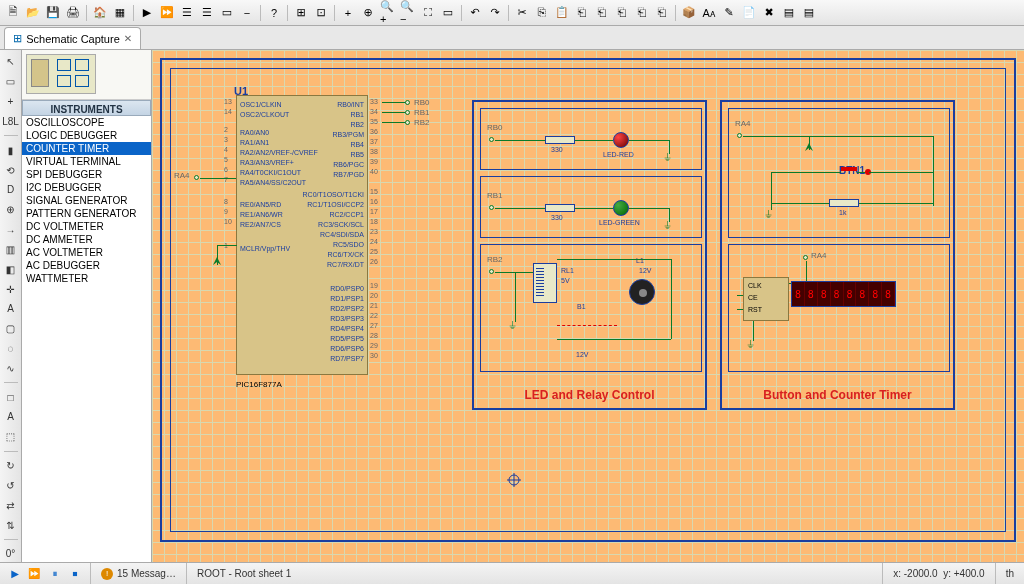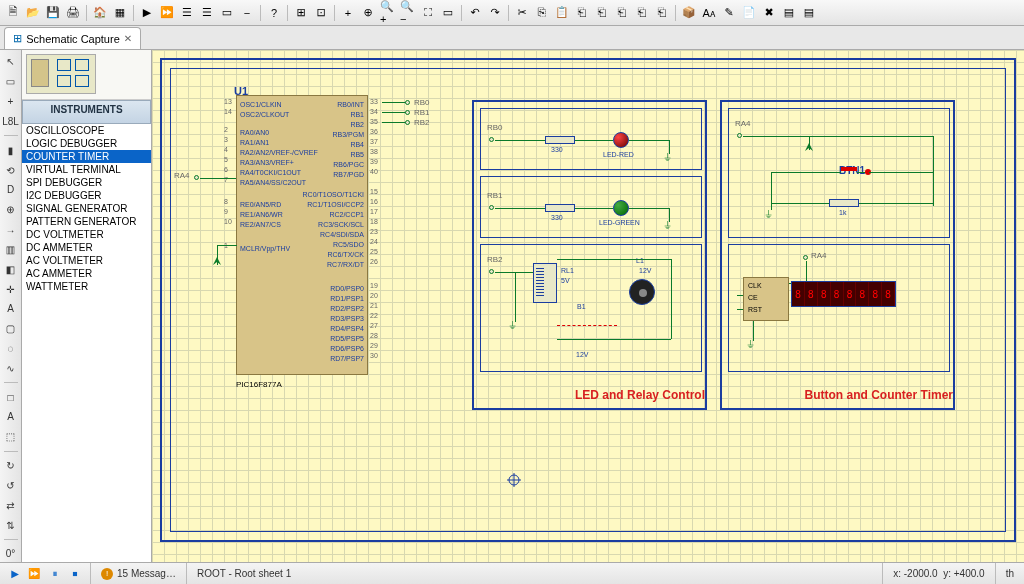--- a/index.html
+++ b/index.html
@@ -15,45 +15,45 @@
 
 .main-area { display: flex; height: 512px; }
 .left-col { width: 22px; background: linear-gradient(to right, #f4f4f4, #e4e4e4); border-right: 1px solid #aaa; display: flex; flex-direction: column; align-items: center; padding-top: 4px; gap: 4px; }
 .side-btn { width: 16px; height: 16px; display: flex; align-items: center; justify-content: center; font-size: 10px; cursor: pointer; color: #333; border: 1px solid transparent; }
 
 .panel-col { width: 130px; background: #fff; border-right: 1px solid #aaa; display: flex; flex-direction: column; }
 .overview { height: 50px; border-bottom: 1px solid #ccc; background: #f8f8f4; position: relative; padding: 4px; }
 .ov-inner { width: 70px; height: 40px; border: 1px solid #aaa; background: #e8e8c8; position: relative; }
 .ov-chip { position: absolute; left: 4px; top: 4px; width: 18px; height: 28px; background: #d4c48a; border: 1px solid #888; }
 .ov-blk { position: absolute; width: 14px; height: 12px; border: 1px solid #05a; }
-.panel-hdr { height: 24px; background: linear-gradient(#dbe6f0, #c4d4e4); border: 1px solid #9ab; text-align: center; font-size: 10px; line-height: 18px; color: #234; font-weight: bold; }
+.panel-hdr { height: 16px; background: linear-gradient(#dbe6f0, #c4d4e4); border: 1px solid #9ab; text-align: center; font-size: 10px; line-height: 18px; color: #234; font-weight: bold; }
 .instr-list { flex: 1; overflow: auto; font-size: 10px; }
 .instr-item { padding: 1px 4px; cursor: pointer; white-space: nowrap; }
 .instr-item.sel { background: #0a64c8; color: #fff; }
 
-.canvas { flex: 1; position: relative; background: #fef9c3; overflow: hidden; }
+.canvas { flex: 1; position: relative; background: #fdba74; overflow: hidden; }
 .grid { position: absolute; inset: 0; background-image: 
   linear-gradient(#d8d8b0 1px, transparent 1px),
   linear-gradient(90deg, #d8d8b0 1px, transparent 1px);
   background-size: 12px 12px; }
 .sheet-border { position: absolute; left: 8px; top: 8px; right: 8px; bottom: 20px; border: 2px solid #1a3da0; }
 .sheet-inner { position: absolute; left: 18px; top: 18px; right: 18px; bottom: 30px; border: 1px solid #1a3da0; }
 .origin { position: absolute; font-size: 12px; color: #0a7a2a; }
 
 
 .chip { position: absolute; left: 70px; top: 45px; width: 160px; }
 .chip-refdes { position: absolute; top: -10px; left: 12px; font-size: 11px; color: #1a3da0; font-weight: bold; }
 .chip-body { position: absolute; left: 14px; top: 0; width: 132px; height: 280px; background: #d8c488; border: 1px solid #8a7840; }
 .chip-part { position: absolute; top: 285px; left: 14px; font-size: 8px; color: #000; }
 .chip-pin { position: absolute; font-size: 7px; color: #1a3da0; white-space: nowrap; }
 .chip-num { position: absolute; font-size: 7px; color: #666; }
 
 
 .blue-box { position: absolute; border: 2px solid #1a3da0; }
-.box-title { position: absolute; bottom: 6px; left: 0; right: 0; text-align: right; font-size: 12px; font-weight: bold; color: #d82020; }
+.box-title { position: absolute; bottom: 6px; left: 0; right: 0; text-align: center; font-size: 12px; font-weight: bold; color: #d82020; }
 .sub-box { position: absolute; border: 1px solid #1a3da0; }
 .net-lbl { position: absolute; font-size: 8px; color: #666; }
 .wire { position: absolute; background: #0a7a2a; }
 .wire-h { height: 1px; } .wire-v { width: 1px; }
 .term { position: absolute; width: 5px; height: 5px; border-radius: 50%; border: 1px solid #0a7a2a; background: #e8e8c8; }
 .res { position: absolute; width: 30px; height: 8px; border: 1px solid #1a3da0; background: #e8e8c8; }
 .val { position: absolute; font-size: 7px; color: #1a3da0; }
 .led { position: absolute; width: 16px; height: 16px; border-radius: 50%; border: 1px solid #1a3da0; }
 .led-red { background: radial-gradient(circle at 30% 30%, #f44, #600); }
 .led-grn { background: radial-gradient(circle at 30% 30%, #4a4, #060); }
@@ -177,21 +177,21 @@
         <div class="instr-item">LOGIC DEBUGGER</div>
         <div class="instr-item sel">COUNTER TIMER</div>
         <div class="instr-item">VIRTUAL TERMINAL</div>
         <div class="instr-item">SPI DEBUGGER</div>
         <div class="instr-item">I2C DEBUGGER</div>
         <div class="instr-item">SIGNAL GENERATOR</div>
         <div class="instr-item">PATTERN GENERATOR</div>
         <div class="instr-item">DC VOLTMETER</div>
         <div class="instr-item">DC AMMETER</div>
         <div class="instr-item">AC VOLTMETER</div>
-        <div class="instr-item">AC AMMETER</div>
+        <div class="instr-item">AC DEBUGGER</div>
         <div class="instr-item">WATTMETER</div>
       </div>
   </div>
 
   <div class="canvas">
     <div class="grid"></div>
     <div class="sheet-border"></div>
     <div class="sheet-inner"></div>
     <svg class="origin" style="left:355px;top:423px" width="14" height="14">
         <circle cx="7" cy="7" r="5" fill="none" stroke="#1a3da0"></circle>

